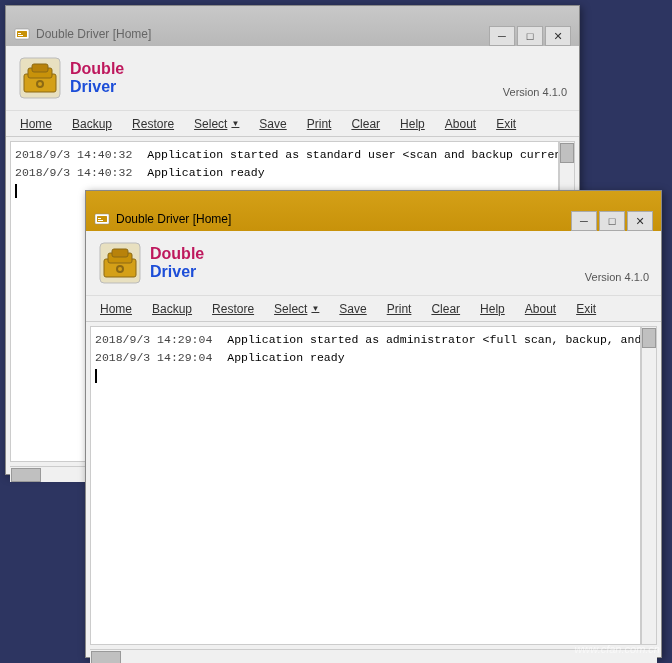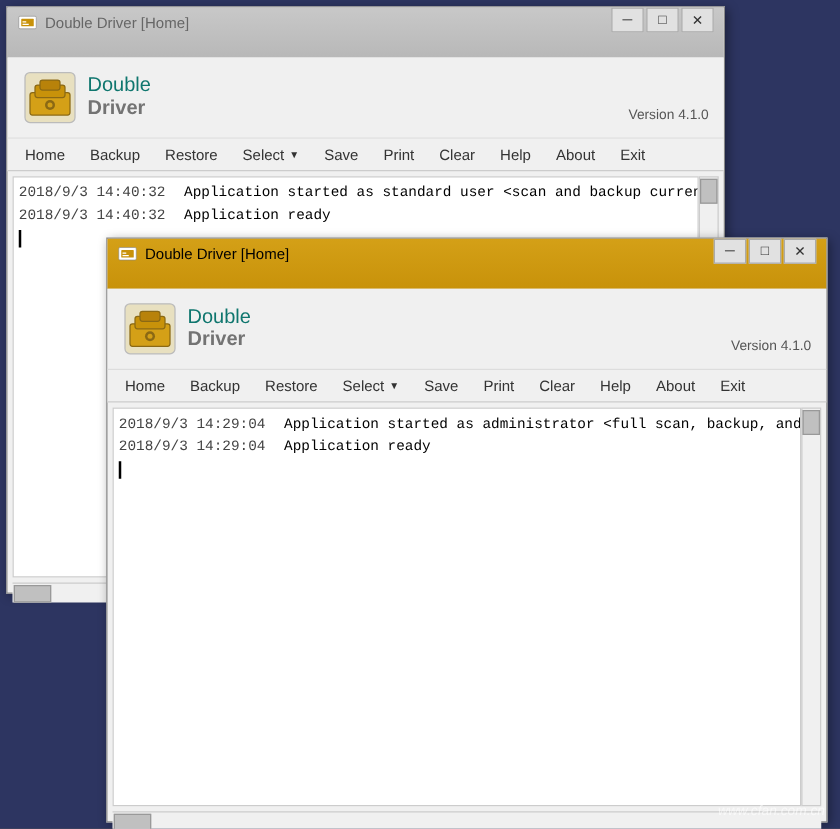--- a/index.html
+++ b/index.html
@@ -24,21 +24,21 @@
     
     .window {
       position: absolute;
       background: #f0f0f0;
       border: 1px solid #888;
       box-shadow: 2px 2px 8px rgba(0,0,0,0.4);
     }
 
     .window-titlebar {
       display: flex;
-      align-items: flex-end;
+      align-items: flex-start;
       justify-content: space-between;
       padding: 20px 8px;
       background: linear-gradient(to bottom, #d4a017, #c8920a);
       height: 20px;
       cursor: default;
       user-select: none;
     }
 
     .window-titlebar-left {
       display: flex;
@@ -108,28 +108,28 @@
       gap: 8px;
     }
 
     .logo-text {
       display: flex;
       flex-direction: column;
     }
 
     .logo-text .line1 {
       font-size: 16px;
-      font-weight: normal;
-      color: #0f766e;
+      font-weight: bold;
+      color: #be185d;
     }
 
     .logo-text .line2 {
       font-size: 16px;
       font-weight: bold;
-      color: #737373;
+      color: #1d4ed8;
     }
 
     .version-text {
       font-size: 11px;
       color: #555;
       align-self: flex-end;
       padding-bottom: 4px;
     }
 
     
@@ -146,20 +146,21 @@
     .menu-item {
       padding: 2px 10px;
       cursor: pointer;
       font-size: 12px;
       color: #333;
       border-radius: 2px;
       height: 22px;
       display: flex;
       align-items: center;
       gap: 2px;
+      text-decoration: underline;
     }
 
     .menu-item .dropdown-arrow {
       font-size: 8px;
       margin-left: 2px;
     }
 
     .log-line {
       white-space: nowrap;
       line-height: 18px;

